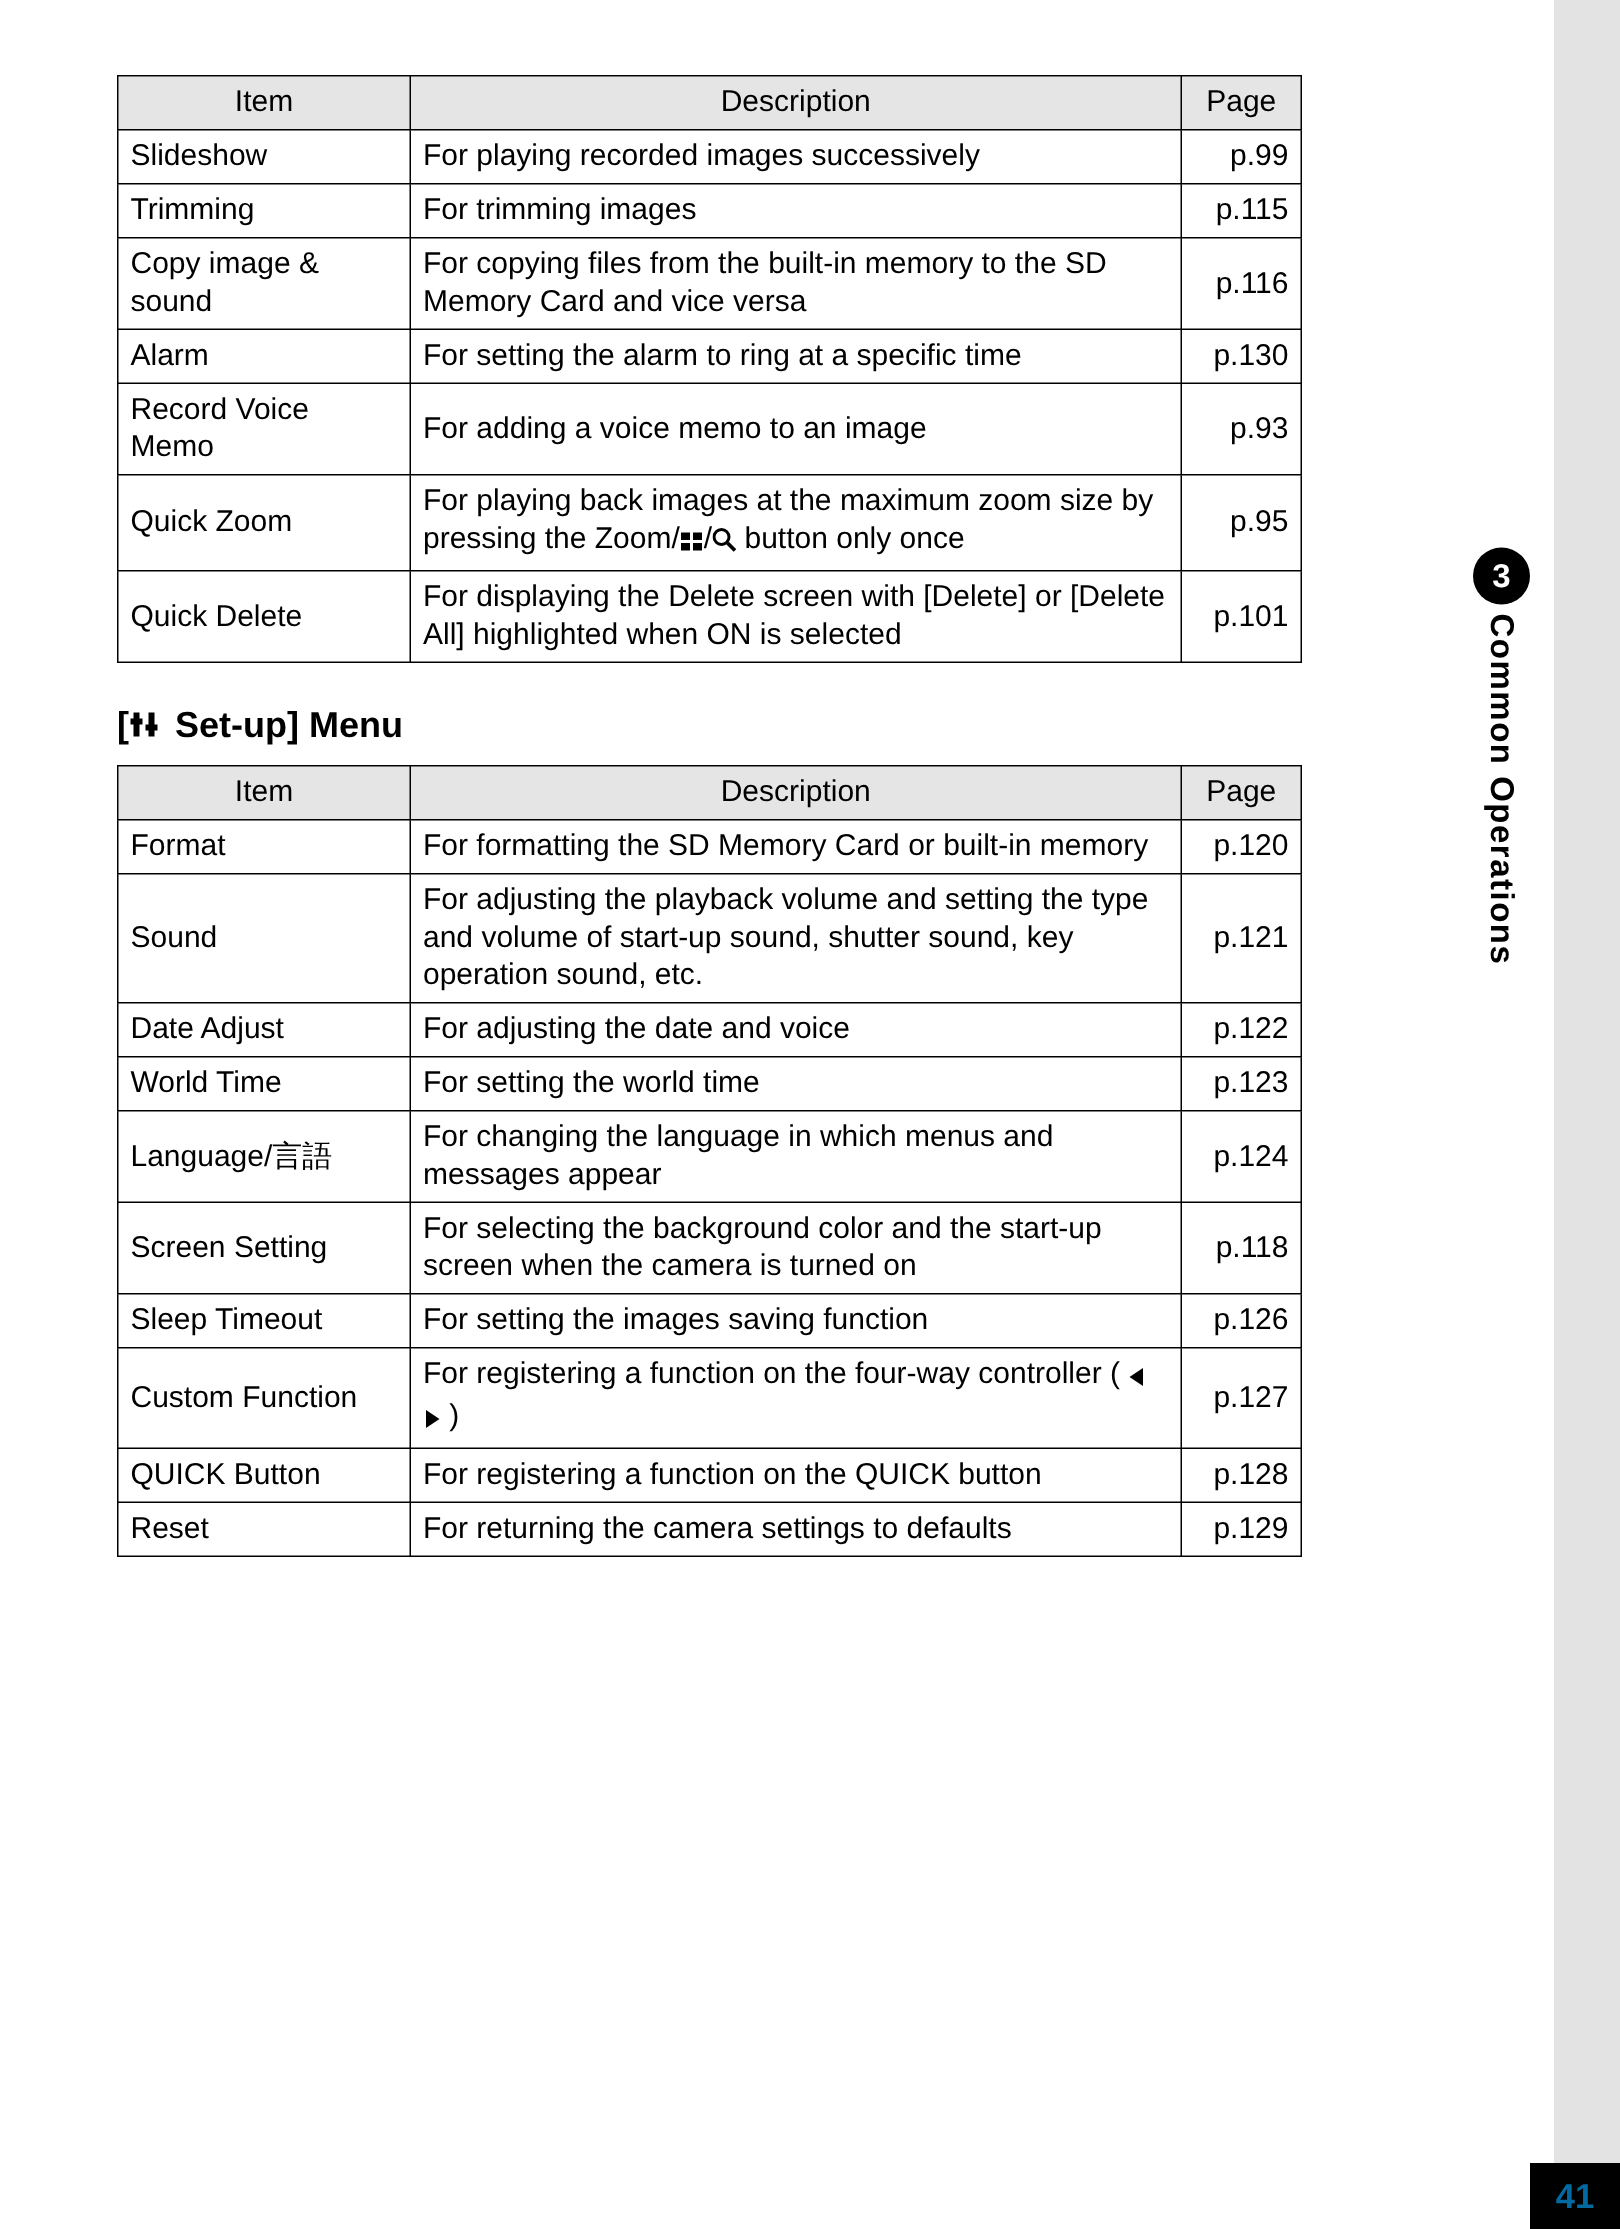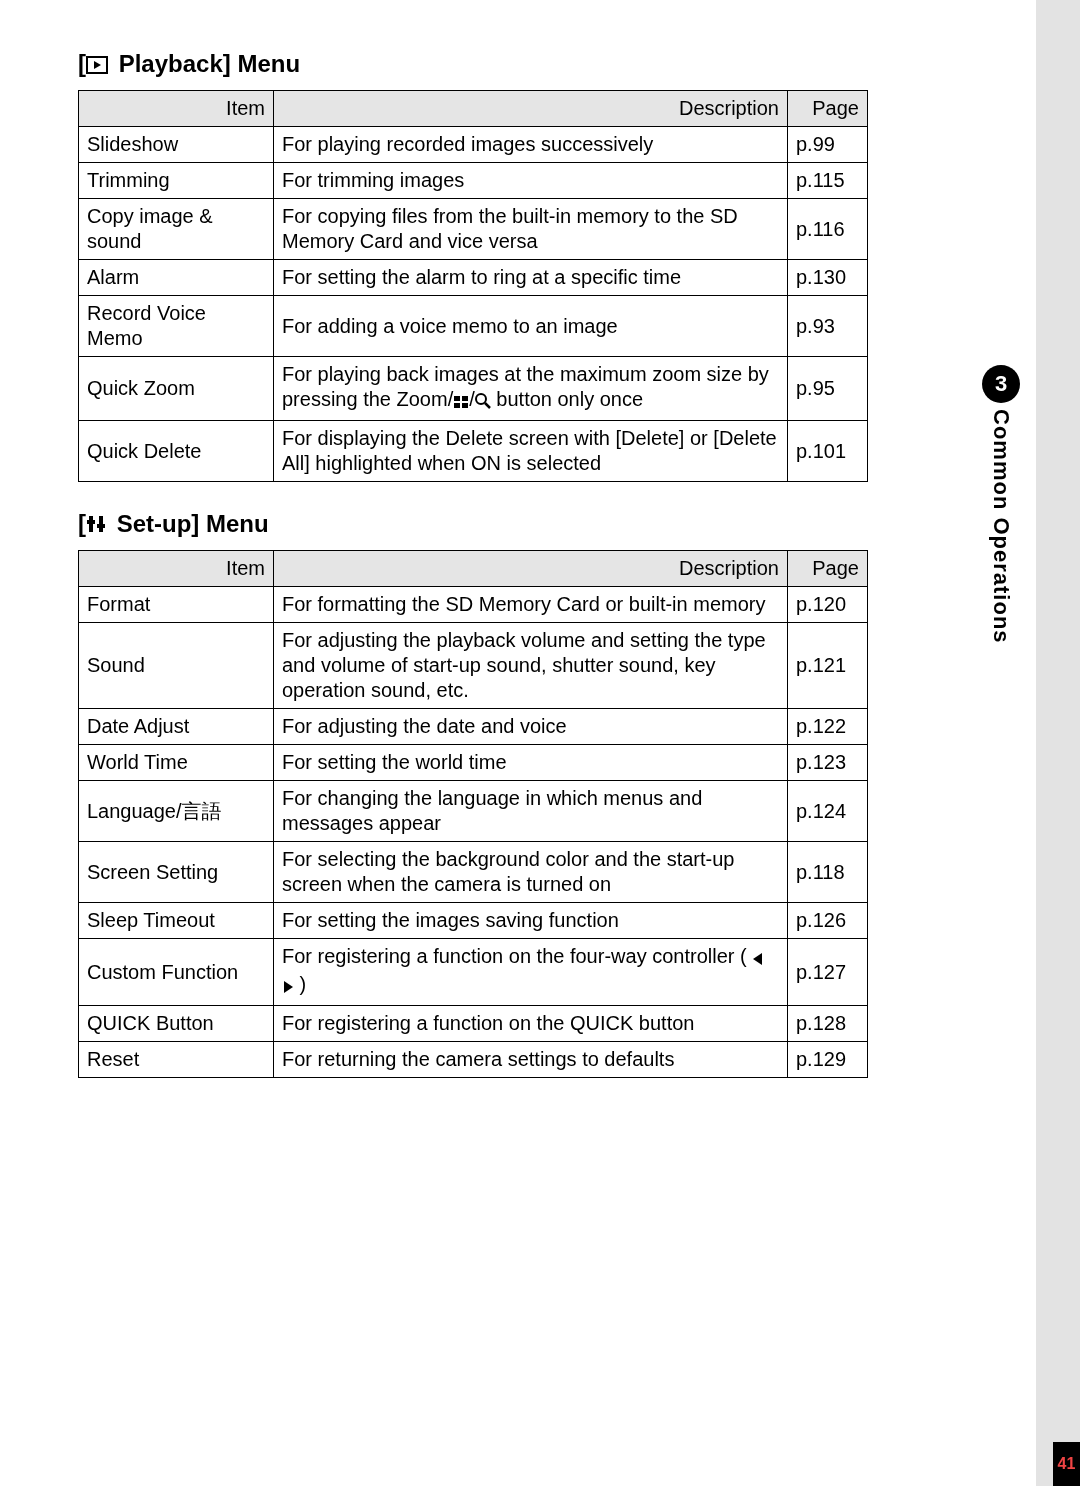--- a/index.html
+++ b/index.html
@@ -4,43 +4,37 @@
 <style>
   html,body{margin:0;padding:0;background:#fff;font-family:Arial,Helvetica,sans-serif;color:#000}
   .page{width:1080px;height:1486px;position:relative;background:#fff}
   .gutter{position:absolute;top:0;right:0;width:140px;height:100%;background:#fff}
   .gutter-strip{position:absolute;right:0;top:0;width:44px;height:100%;background:#e3e3e3}
   .content{position:absolute;top:50px;left:78px;width:790px}
   h2{font-size:24px;font-weight:bold;margin:0 0 10px 0}
   h2 .icon{display:inline-block;vertical-align:-2px;margin-right:4px}
   table{border-collapse:collapse;width:100%;font-size:20px;line-height:1.25;margin-bottom:28px}
   th,td{border:1.5px solid #000;padding:5px 8px;text-align:left;vertical-align:middle}
-  th{background:#e5e5e5;text-align:right;font-weight:normal}
+  th{background:#e5e5e5;text-align:center;font-weight:normal}
   col.c1{width:195px}col.c2{width:auto}col.c3{width:80px}
-  td.pg{text-align:left}
+  td.pg{text-align:right}
   
   .tab{position:absolute;right:60px;top:365px;display:flex;align-items:center;flex-direction:column}
   .tab .num{width:38px;height:38px;border-radius:50%;background:#000;color:#fff;display:flex;align-items:center;justify-content:center;font-size:22px;font-weight:bold;margin-bottom:6px}
   .tab .label{writing-mode:vertical-rl;font-size:22px;font-weight:bold;letter-spacing:1px}
-  .pagenum{position:absolute;right:0;bottom:0;width:27px;height:44px;background:#000;color:#ef4444;display:flex;align-items:center;justify-content:center;font-size:16px;font-weight:bold}
+  .pagenum{position:absolute;right:0;bottom:0;width:60px;height:44px;background:#000;color:#0369a1;display:flex;align-items:center;justify-content:center;font-size:23px;font-weight:bold}
   .inline-icon{display:inline-block;vertical-align:-3px}
 </style>
 </head>
 <body>
 
 <div class="page">
 
   <div class="content">
 
-    <h2>
-      <span>[</span><span class="icon"><svg width="22" height="18">
-            <rect x="1" y="1" width="20" height="16" fill="none" stroke="#000" stroke-width="2"></rect>
-            <polygon points="8,5 8,13 15,9" fill="#000"></polygon>
-          </svg></span><span> Playback] Menu</span>
-    </h2>
 
     <table>
       <colgroup>
           <col class="c1">
           <col class="c2">
           <col class="c3">
         </colgroup>
       <thead>
         <tr>
           <th>Item</th>

